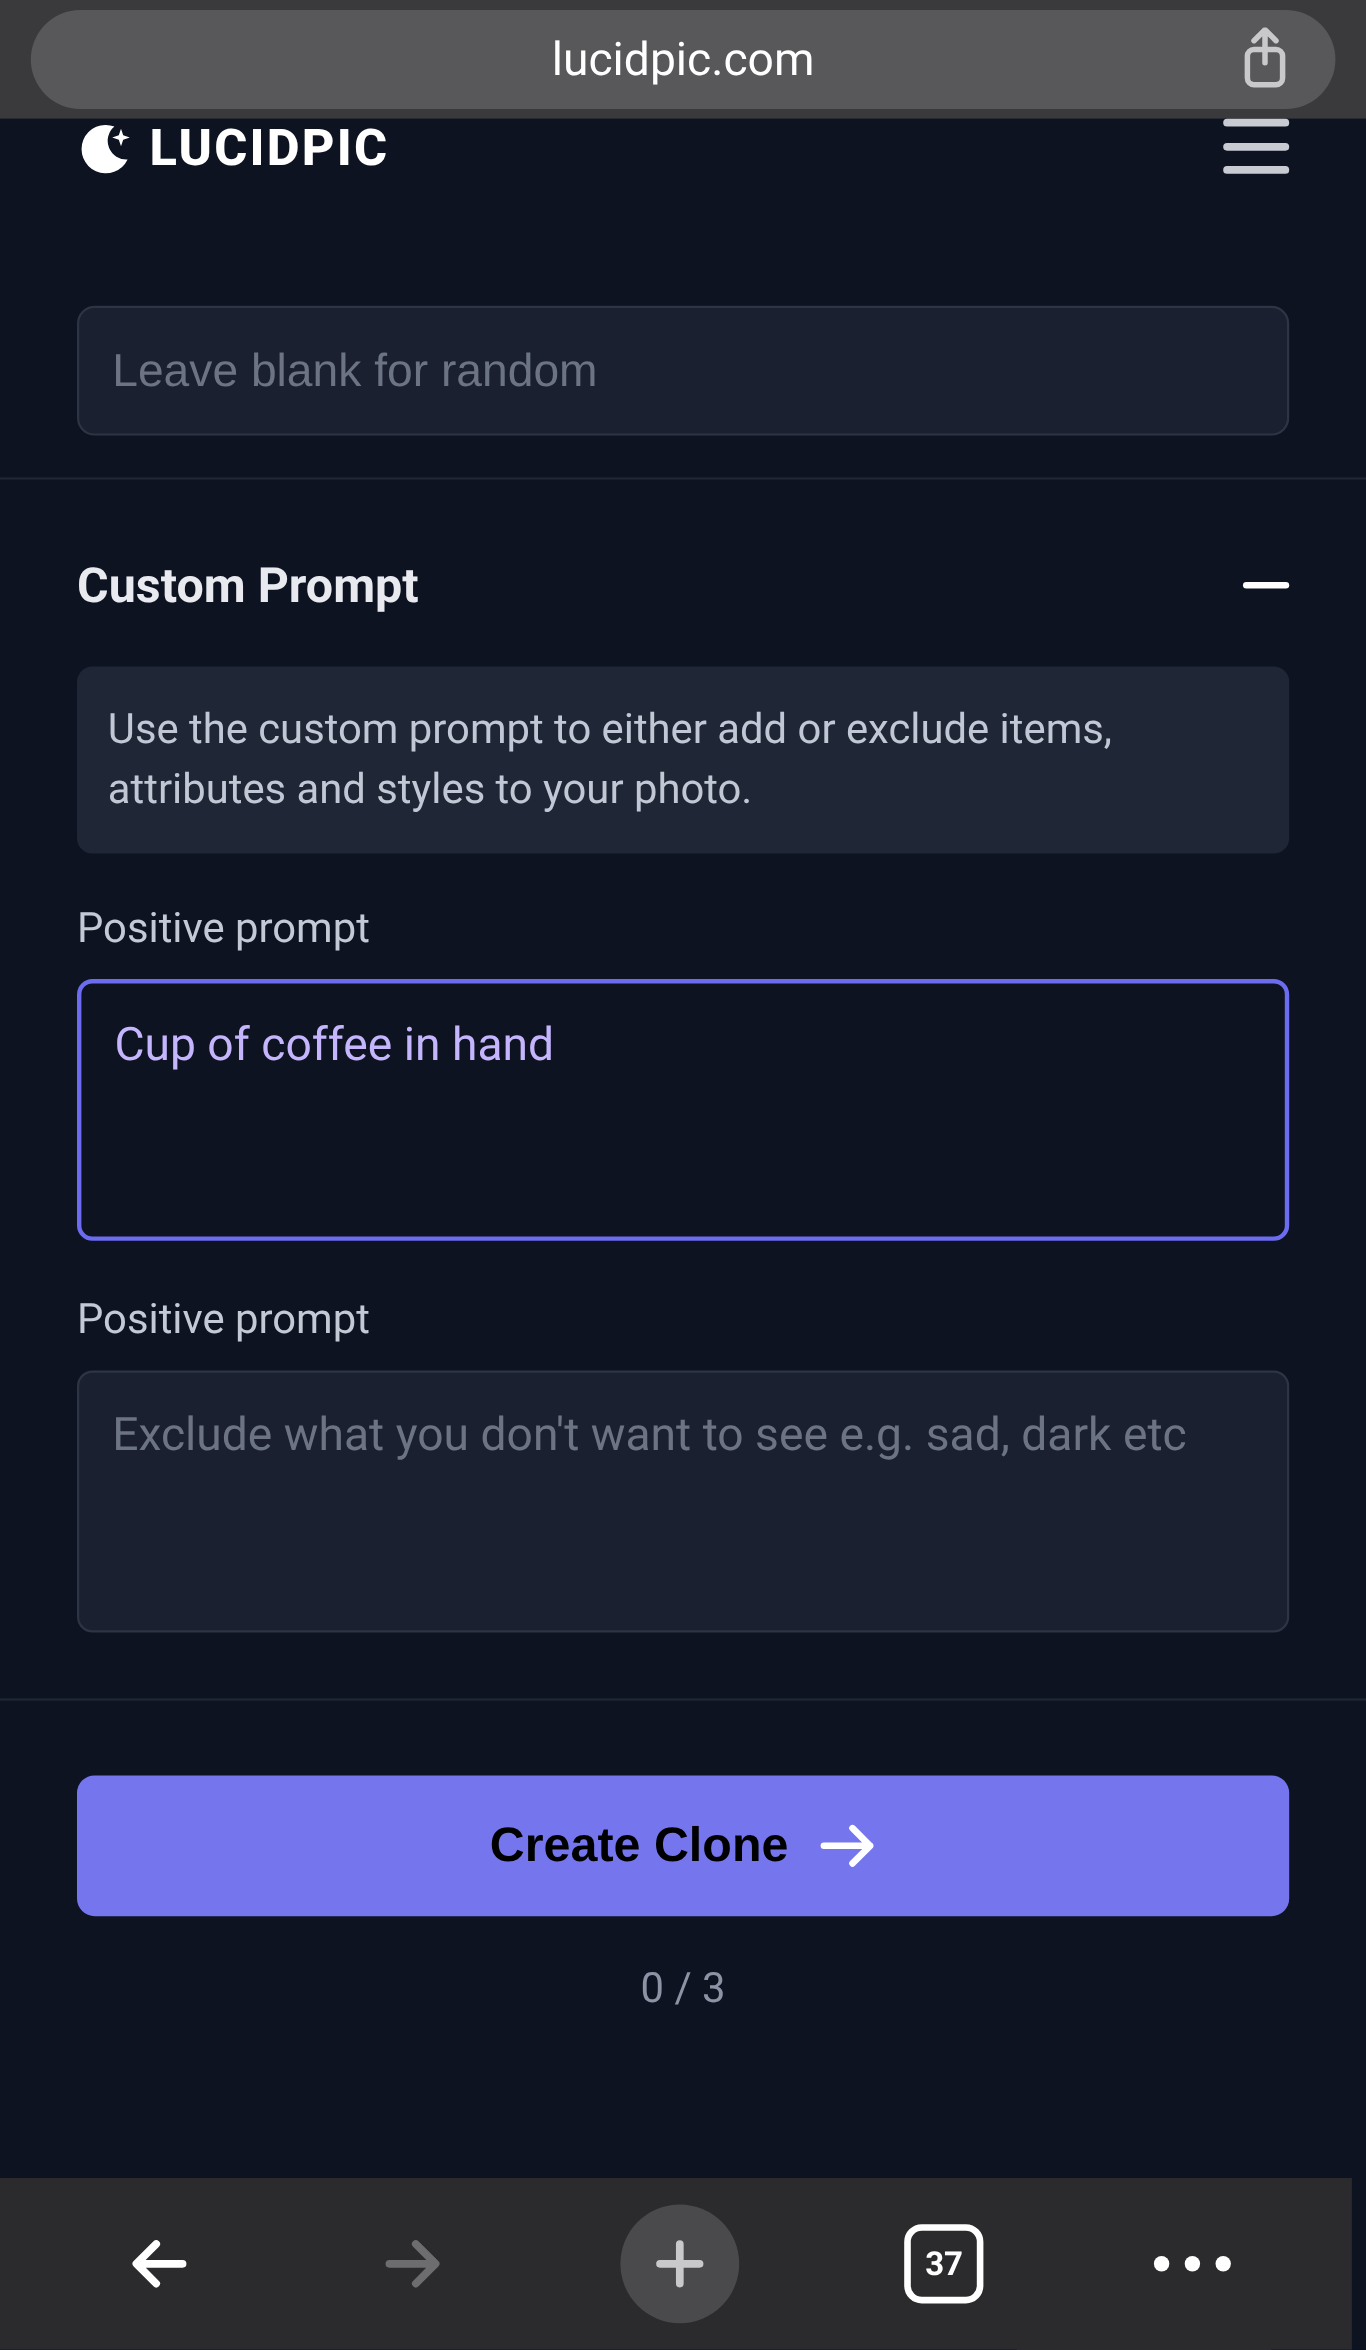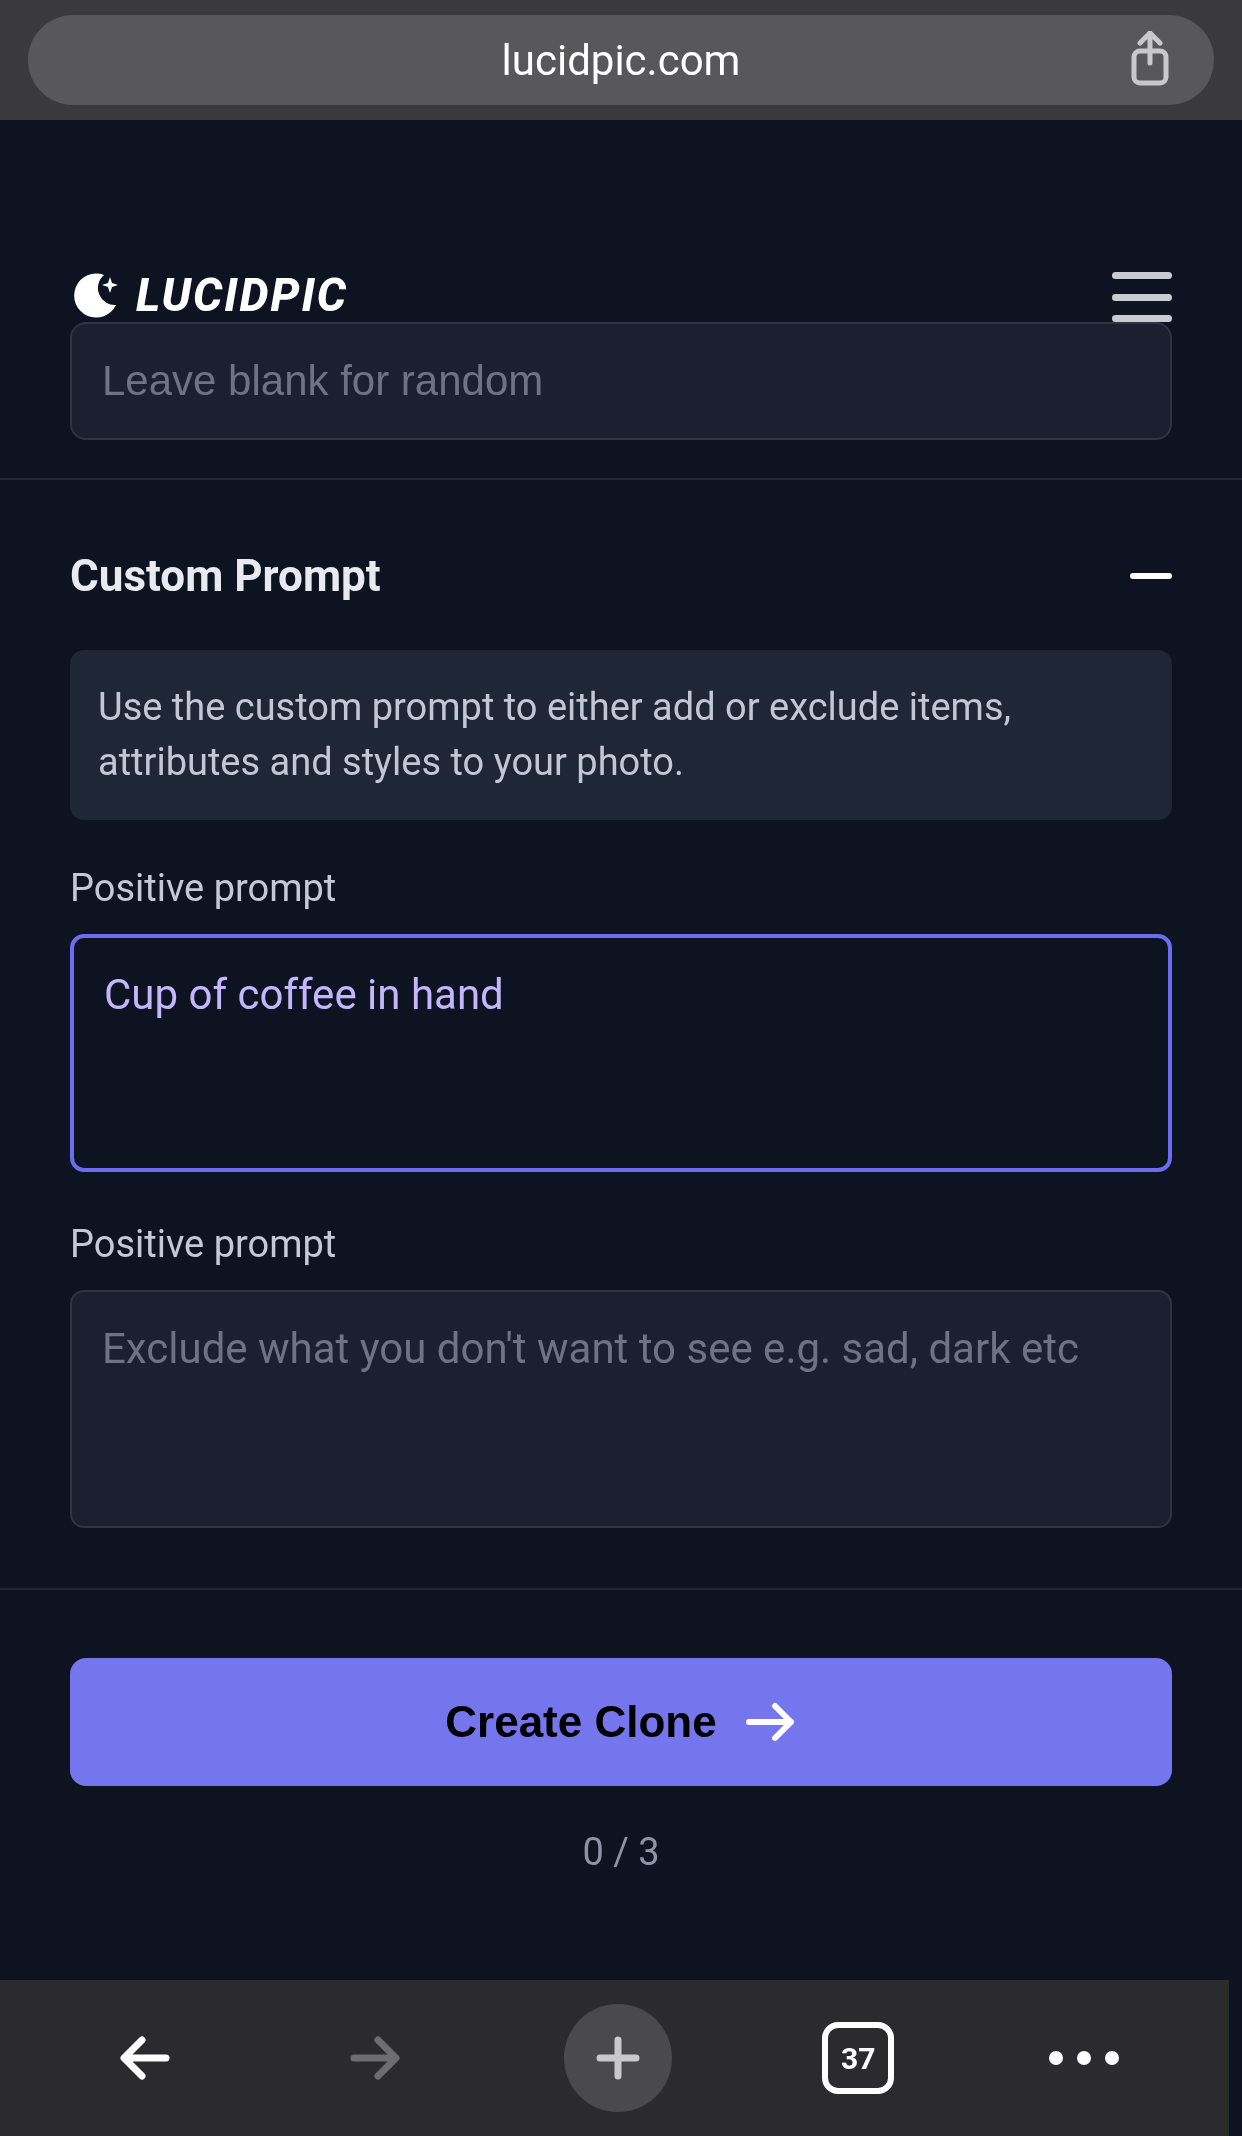--- a/index.html
+++ b/index.html
@@ -7,21 +7,21 @@
     width: 1242px;
     height: 2136px;
     font-family: -apple-system, BlinkMacSystemFont, "Segoe UI", Roboto, sans-serif;
     background: #0d1320;
     overflow: hidden;
   }
 
   
   .browser-top {
     background: #3a3a3c;
-    height: 120px;
+    height: 108px;
     display: flex;
     align-items: center;
     padding: 0 28px;
   }
   .addr-bar {
     flex: 1;
     height: 90px;
     background: #58585a;
     border-radius: 45px;
     display: flex;
@@ -41,27 +41,26 @@
     transform: translateY(-50%);
     width: 48px;
     height: 56px;
     display: flex;
     align-items: center;
     justify-content: center;
   }
 
   
   .app-header {
-    height: 202px;
-    display: flex;
-    align-items: flex-end;
+    height: 170px;
+    display: flex;
+    align-items: flex-start;
     justify-content: space-between;
     padding: 0 70px;
     background: #0d1320;
-    font-style: italic;
   }
   .logo {
     display: flex;
     align-items: center;
     gap: 14px;
   }
   .logo-text {
     color: #ffffff;
     font-size: 46px;
     font-weight: 800;

